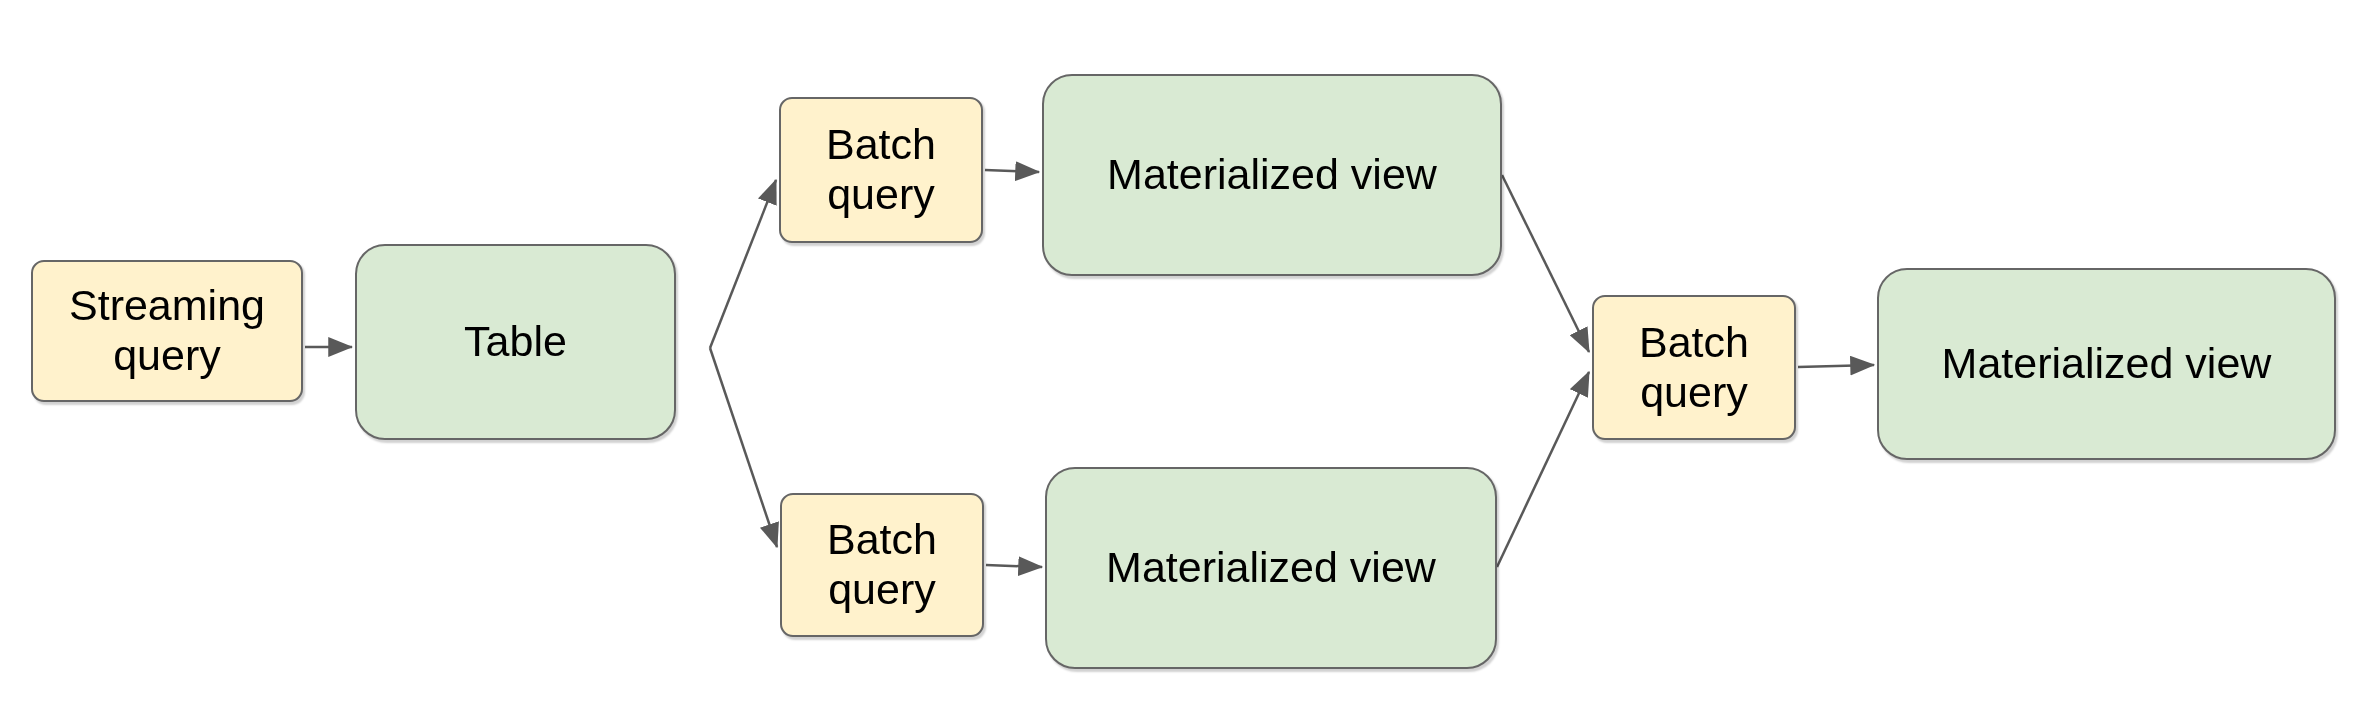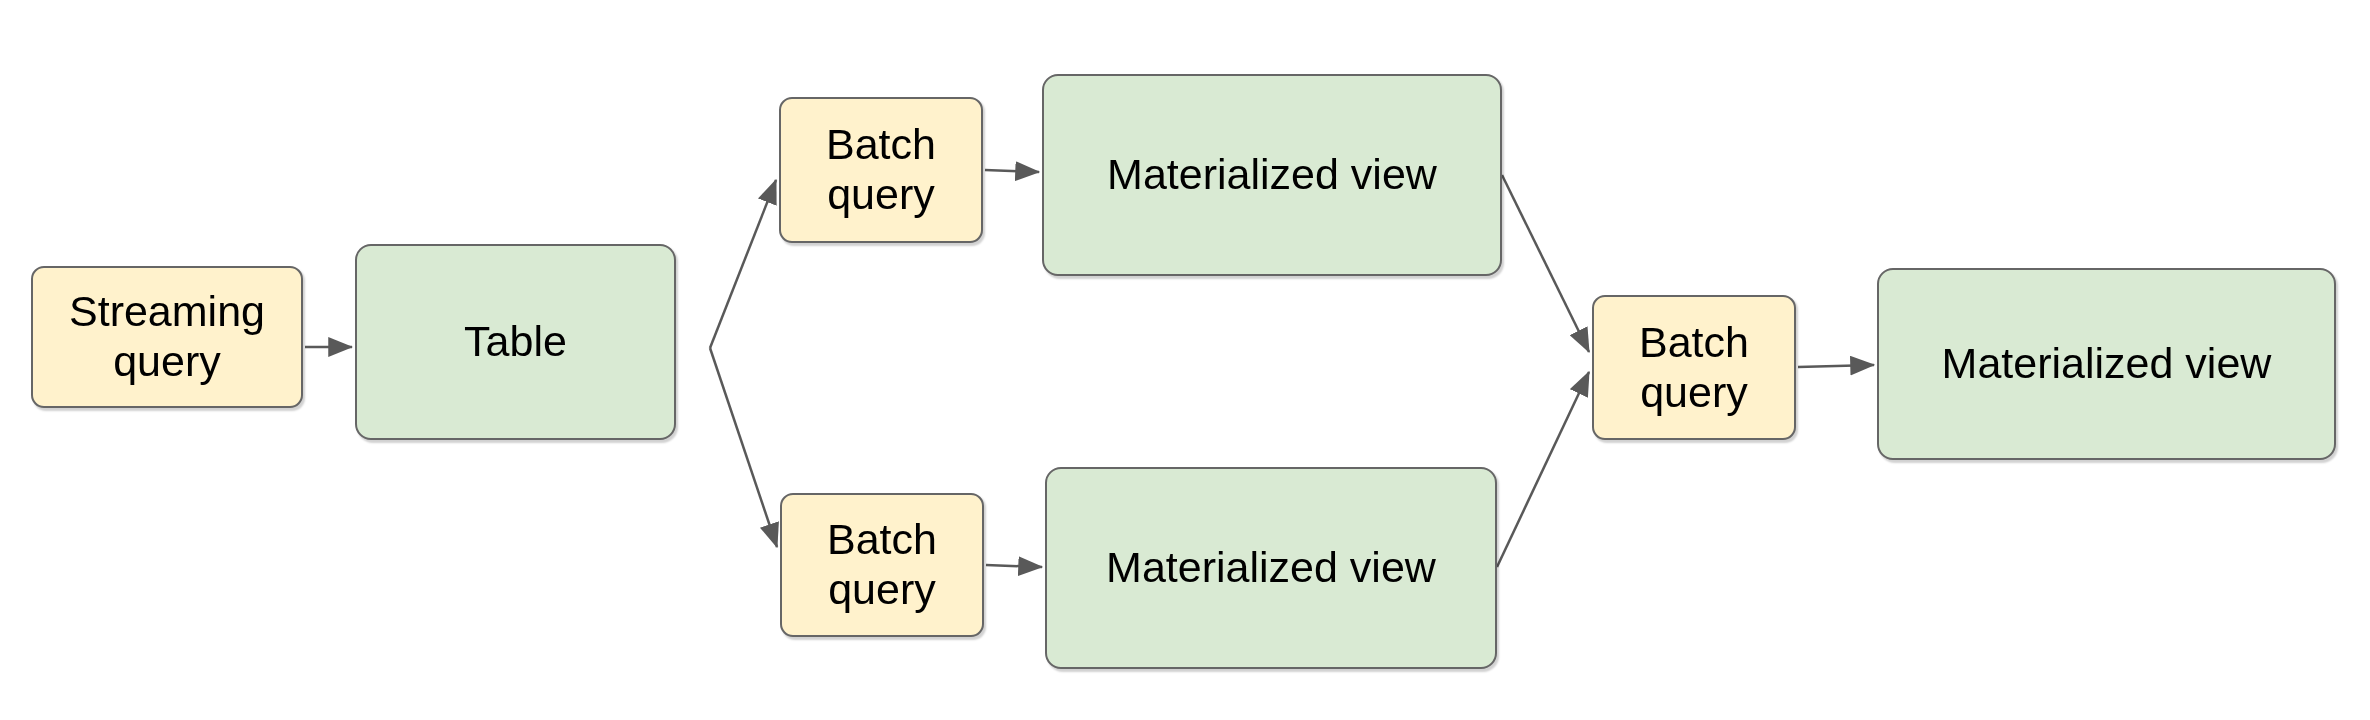--- a/index.html
+++ b/index.html
@@ -26,21 +26,21 @@
     box-sizing:border-box;
     display:flex;align-items:center;justify-content:center;
     text-align:center;
     color:var(--text);
     font-size:43px;line-height:1.16;
     border:2.5px solid var(--border);
     box-shadow:2px 2.5px 2px rgba(0,0,0,0.18);
   }
   .node .label{display:block;padding:0 8px;}
   .query{background:var(--query-fill);border-radius:13px;}
-  .entity{background:var(--entity-fill);border-radius:16px;}
+  .entity{background:var(--entity-fill);border-radius:30px;}
 </style>
 </head>
 <body>
 
 <div class="canvas">
 
   <svg class="edges" viewBox="0 0 2370 720" aria-hidden="true">
     <defs>
       <marker id="arrow" viewBox="0 0 10 8" markerWidth="10" markerHeight="8" refX="9.5" refY="4" orient="auto" markerUnits="strokeWidth">
         <path class="arrowhead-path" d="M0,0 L10,4 L0,8 Z"></path>
@@ -49,21 +49,21 @@
     <line class="edge" x1="305" y1="347" x2="352" y2="347" marker-end="url(#arrow)"></line>
     <line class="edge" x1="710" y1="348" x2="776" y2="180" marker-end="url(#arrow)"></line>
     <line class="edge" x1="710" y1="348" x2="777" y2="547" marker-end="url(#arrow)"></line>
     <line class="edge" x1="985" y1="170" x2="1039" y2="172" marker-end="url(#arrow)"></line>
     <line class="edge" x1="986" y1="565" x2="1042" y2="567" marker-end="url(#arrow)"></line>
     <line class="edge" x1="1502" y1="175" x2="1589" y2="352" marker-end="url(#arrow)"></line>
     <line class="edge" x1="1497" y1="567" x2="1589" y2="372" marker-end="url(#arrow)"></line>
     <line class="edge" x1="1798" y1="367" x2="1874" y2="365" marker-end="url(#arrow)"></line>
   </svg>
 
-  <div class="node query" style="left:31px;top:266px;width:272px;height:142px;">
+  <div class="node query" style="left:31px;top:260px;width:272px;height:142px;">
     <span class="label">Streaming query</span>
   </div>
 
   <div class="node entity" style="left:355px;top:244px;width:321px;height:196px;">
     <span class="label">Table</span>
   </div>
 
   <div class="node query" style="left:779px;top:97px;width:204px;height:146px;">
     <span class="label">Batch query</span>
   </div>

